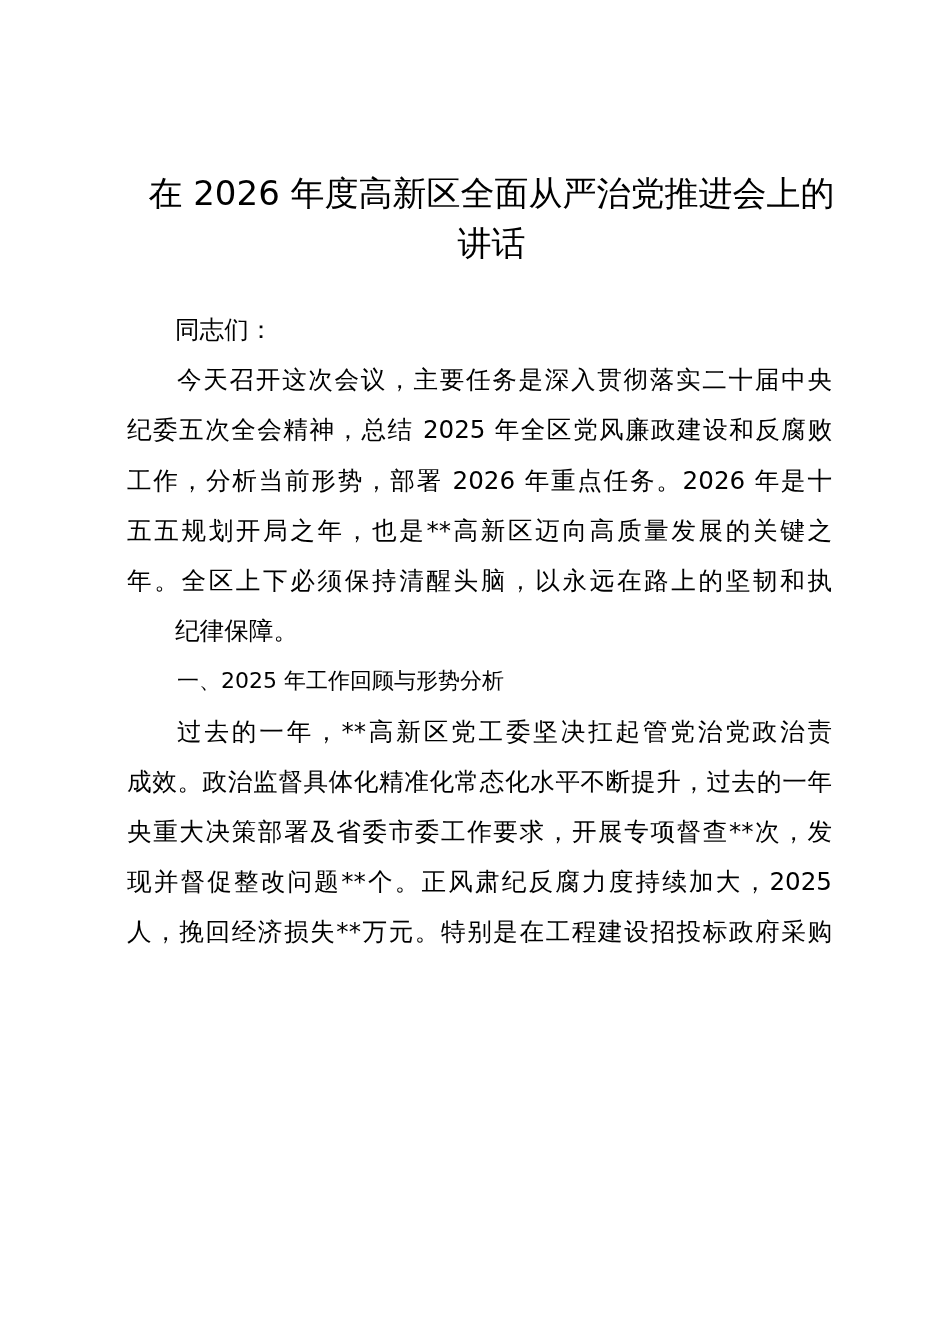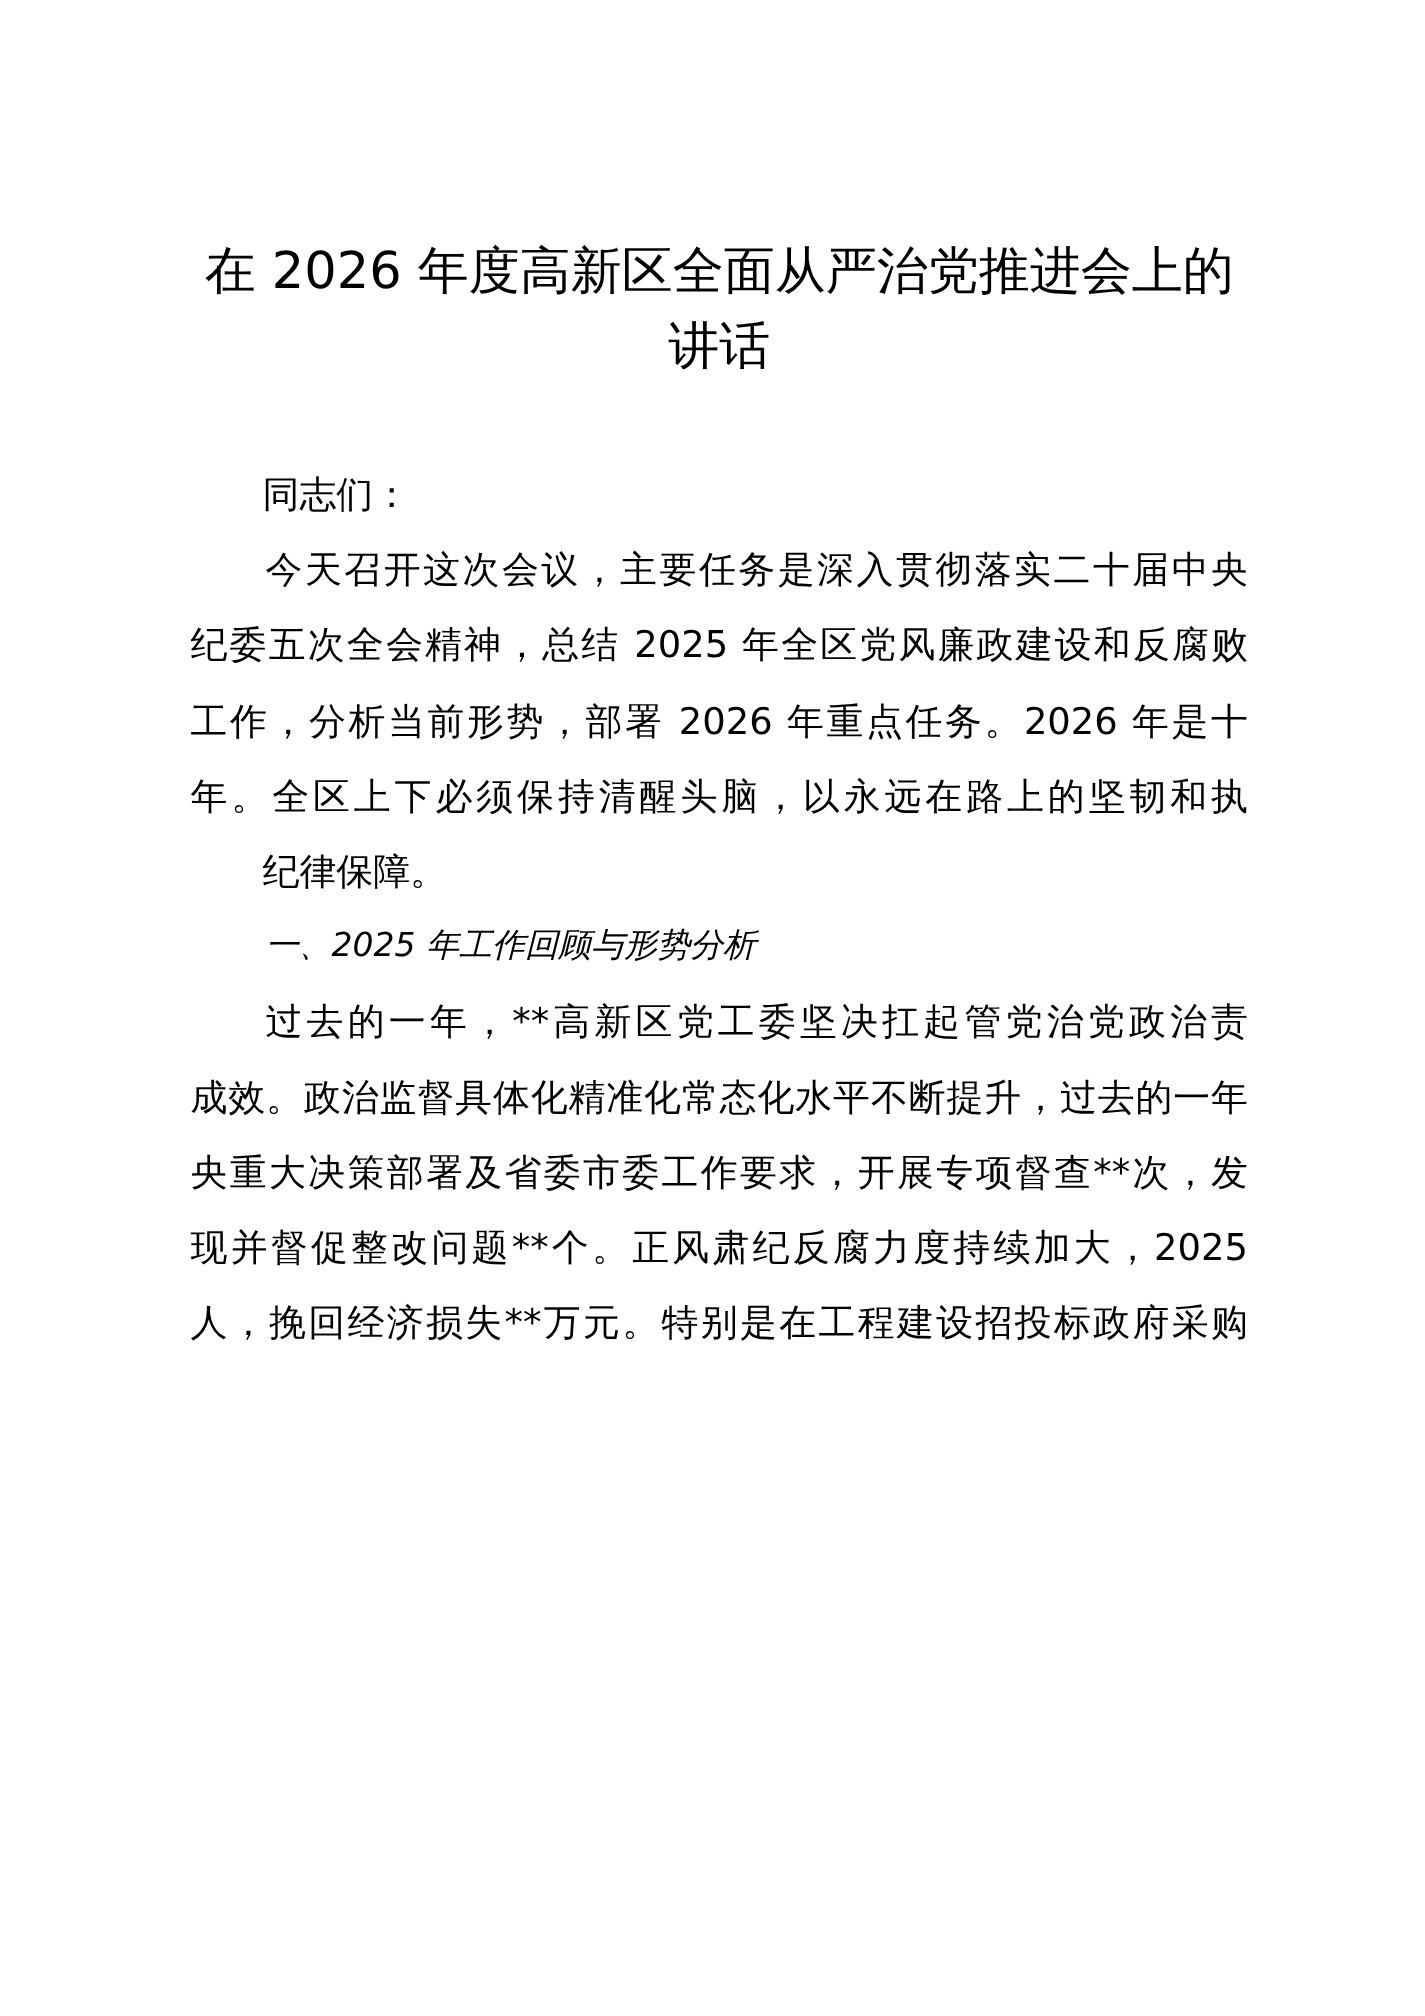--- a/index.html
+++ b/index.html
@@ -22,21 +22,21 @@
       width: 705px;
     }
     .title {
       position: absolute;
       left: 0;
       top: 156px;
       width: 705px;
       text-align: center;
       font-size: 34px;
       line-height: 50px;
-      margin: 0;
+      margin: 12px;
       font-weight: normal;
       letter-spacing: 0px;
     }
     .body-text {
       position: absolute;
       left: 0;
       top: 305px;
       width: 705px;
     }
     .line {
@@ -51,39 +51,39 @@
     .line.last {
       text-align-last: left;
       margin-left: 48px;
     }
     .line.indent {
       padding-left: 50px;
     }
     .line.heading {
       font-size: 22px;
       text-align-last: left;
-      font-style: italic;
     }
   </style>
 </head>
 <body>
 
 <div class="page">
   <h1 class="title">
     <span style="display:block">在 2026 年度高新区全面从严治党推进会上的</span>
     <span style="display:block">讲话</span>
   </h1>
 
   <div class="body-text">
     <span class="line last">同志们：</span>
 
     <div>
       <span class="line indent">今天召开这次会议，主要任务是深入贯彻落实二十届中央</span>
       <span class="line">纪委五次全会精神，总结 2025 年全区党风廉政建设和反腐败</span>
       <span class="line">工作，分析当前形势，部署 2026 年重点任务。2026 年是十</span>
+      <span class="line">五五规划开局之年，也是**高新区迈向高质量发展的关键之</span>
       <span class="line">年。全区上下必须保持清醒头脑，以永远在路上的坚韧和执</span>
       <span class="line last">纪律保障。</span>
     </div>
 
     <span class="line indent heading">一、2025 年工作回顾与形势分析</span>
 
     <div>
       <span class="line indent">过去的一年，**高新区党工委坚决扛起管党治党政治责</span>
       <span class="line">成效。政治监督具体化精准化常态化水平不断提升，过去的一年</span>
       <span class="line">央重大决策部署及省委市委工作要求，开展专项督查**次，发</span>

